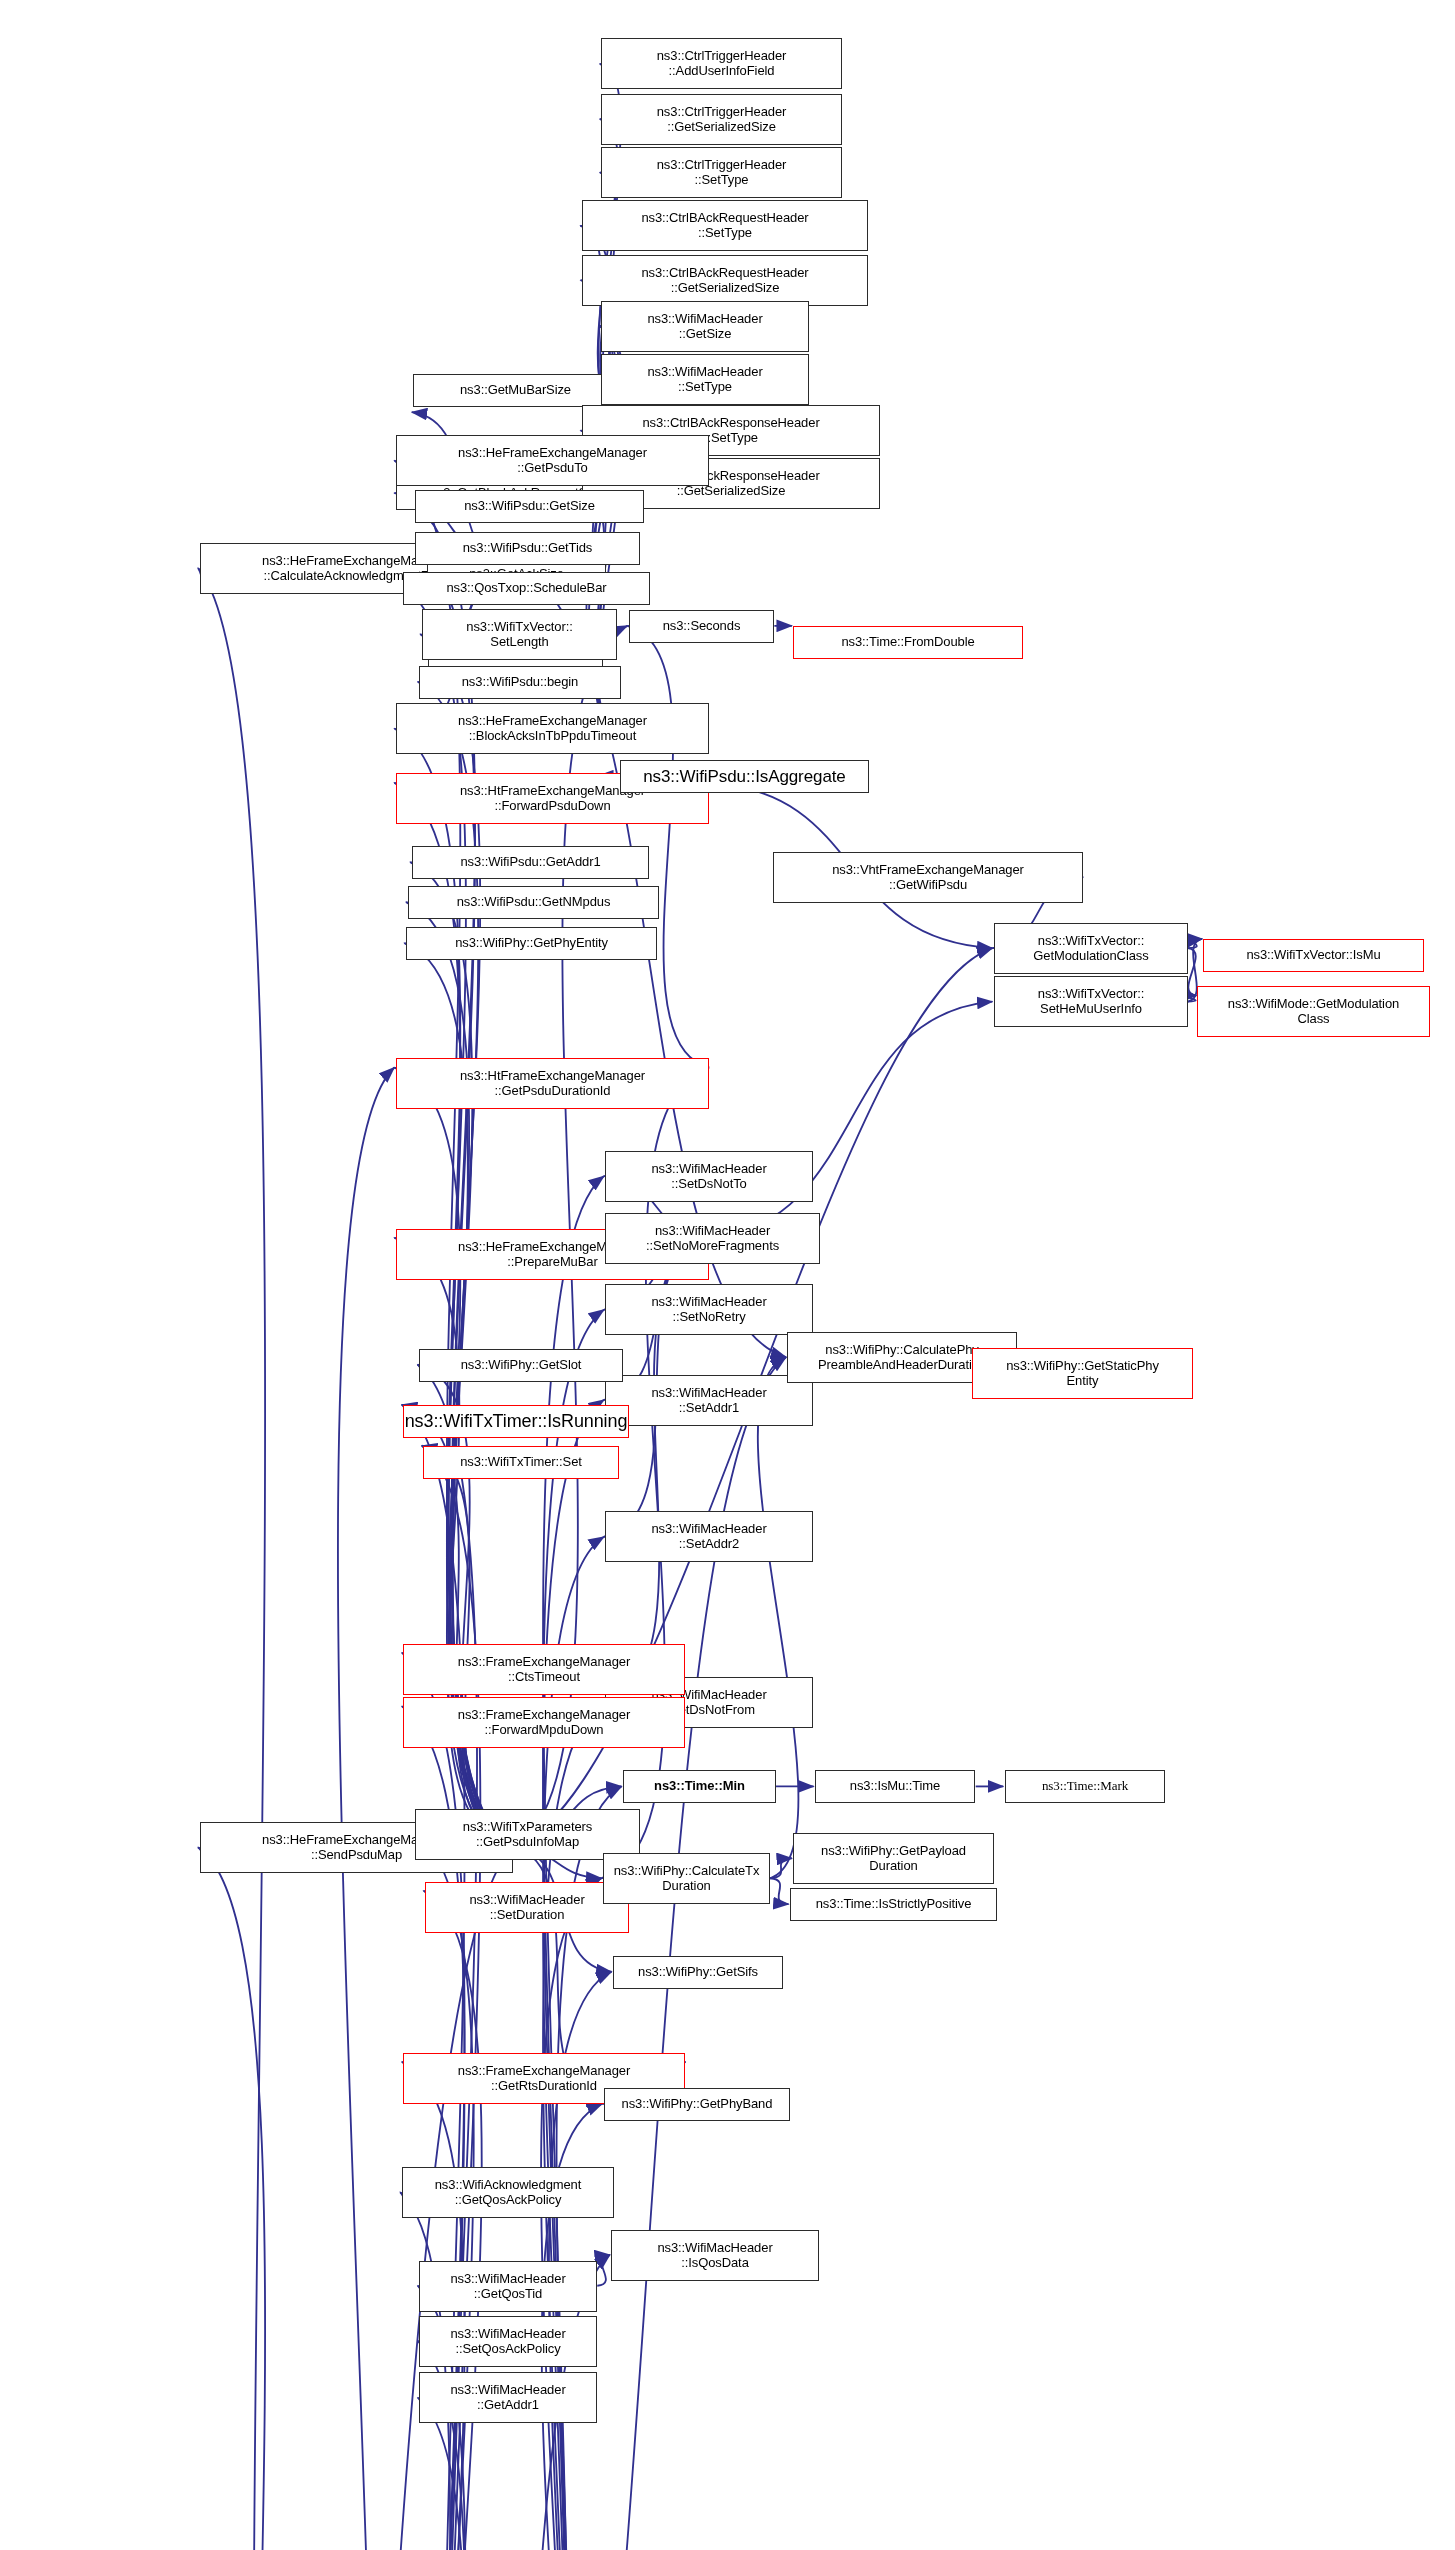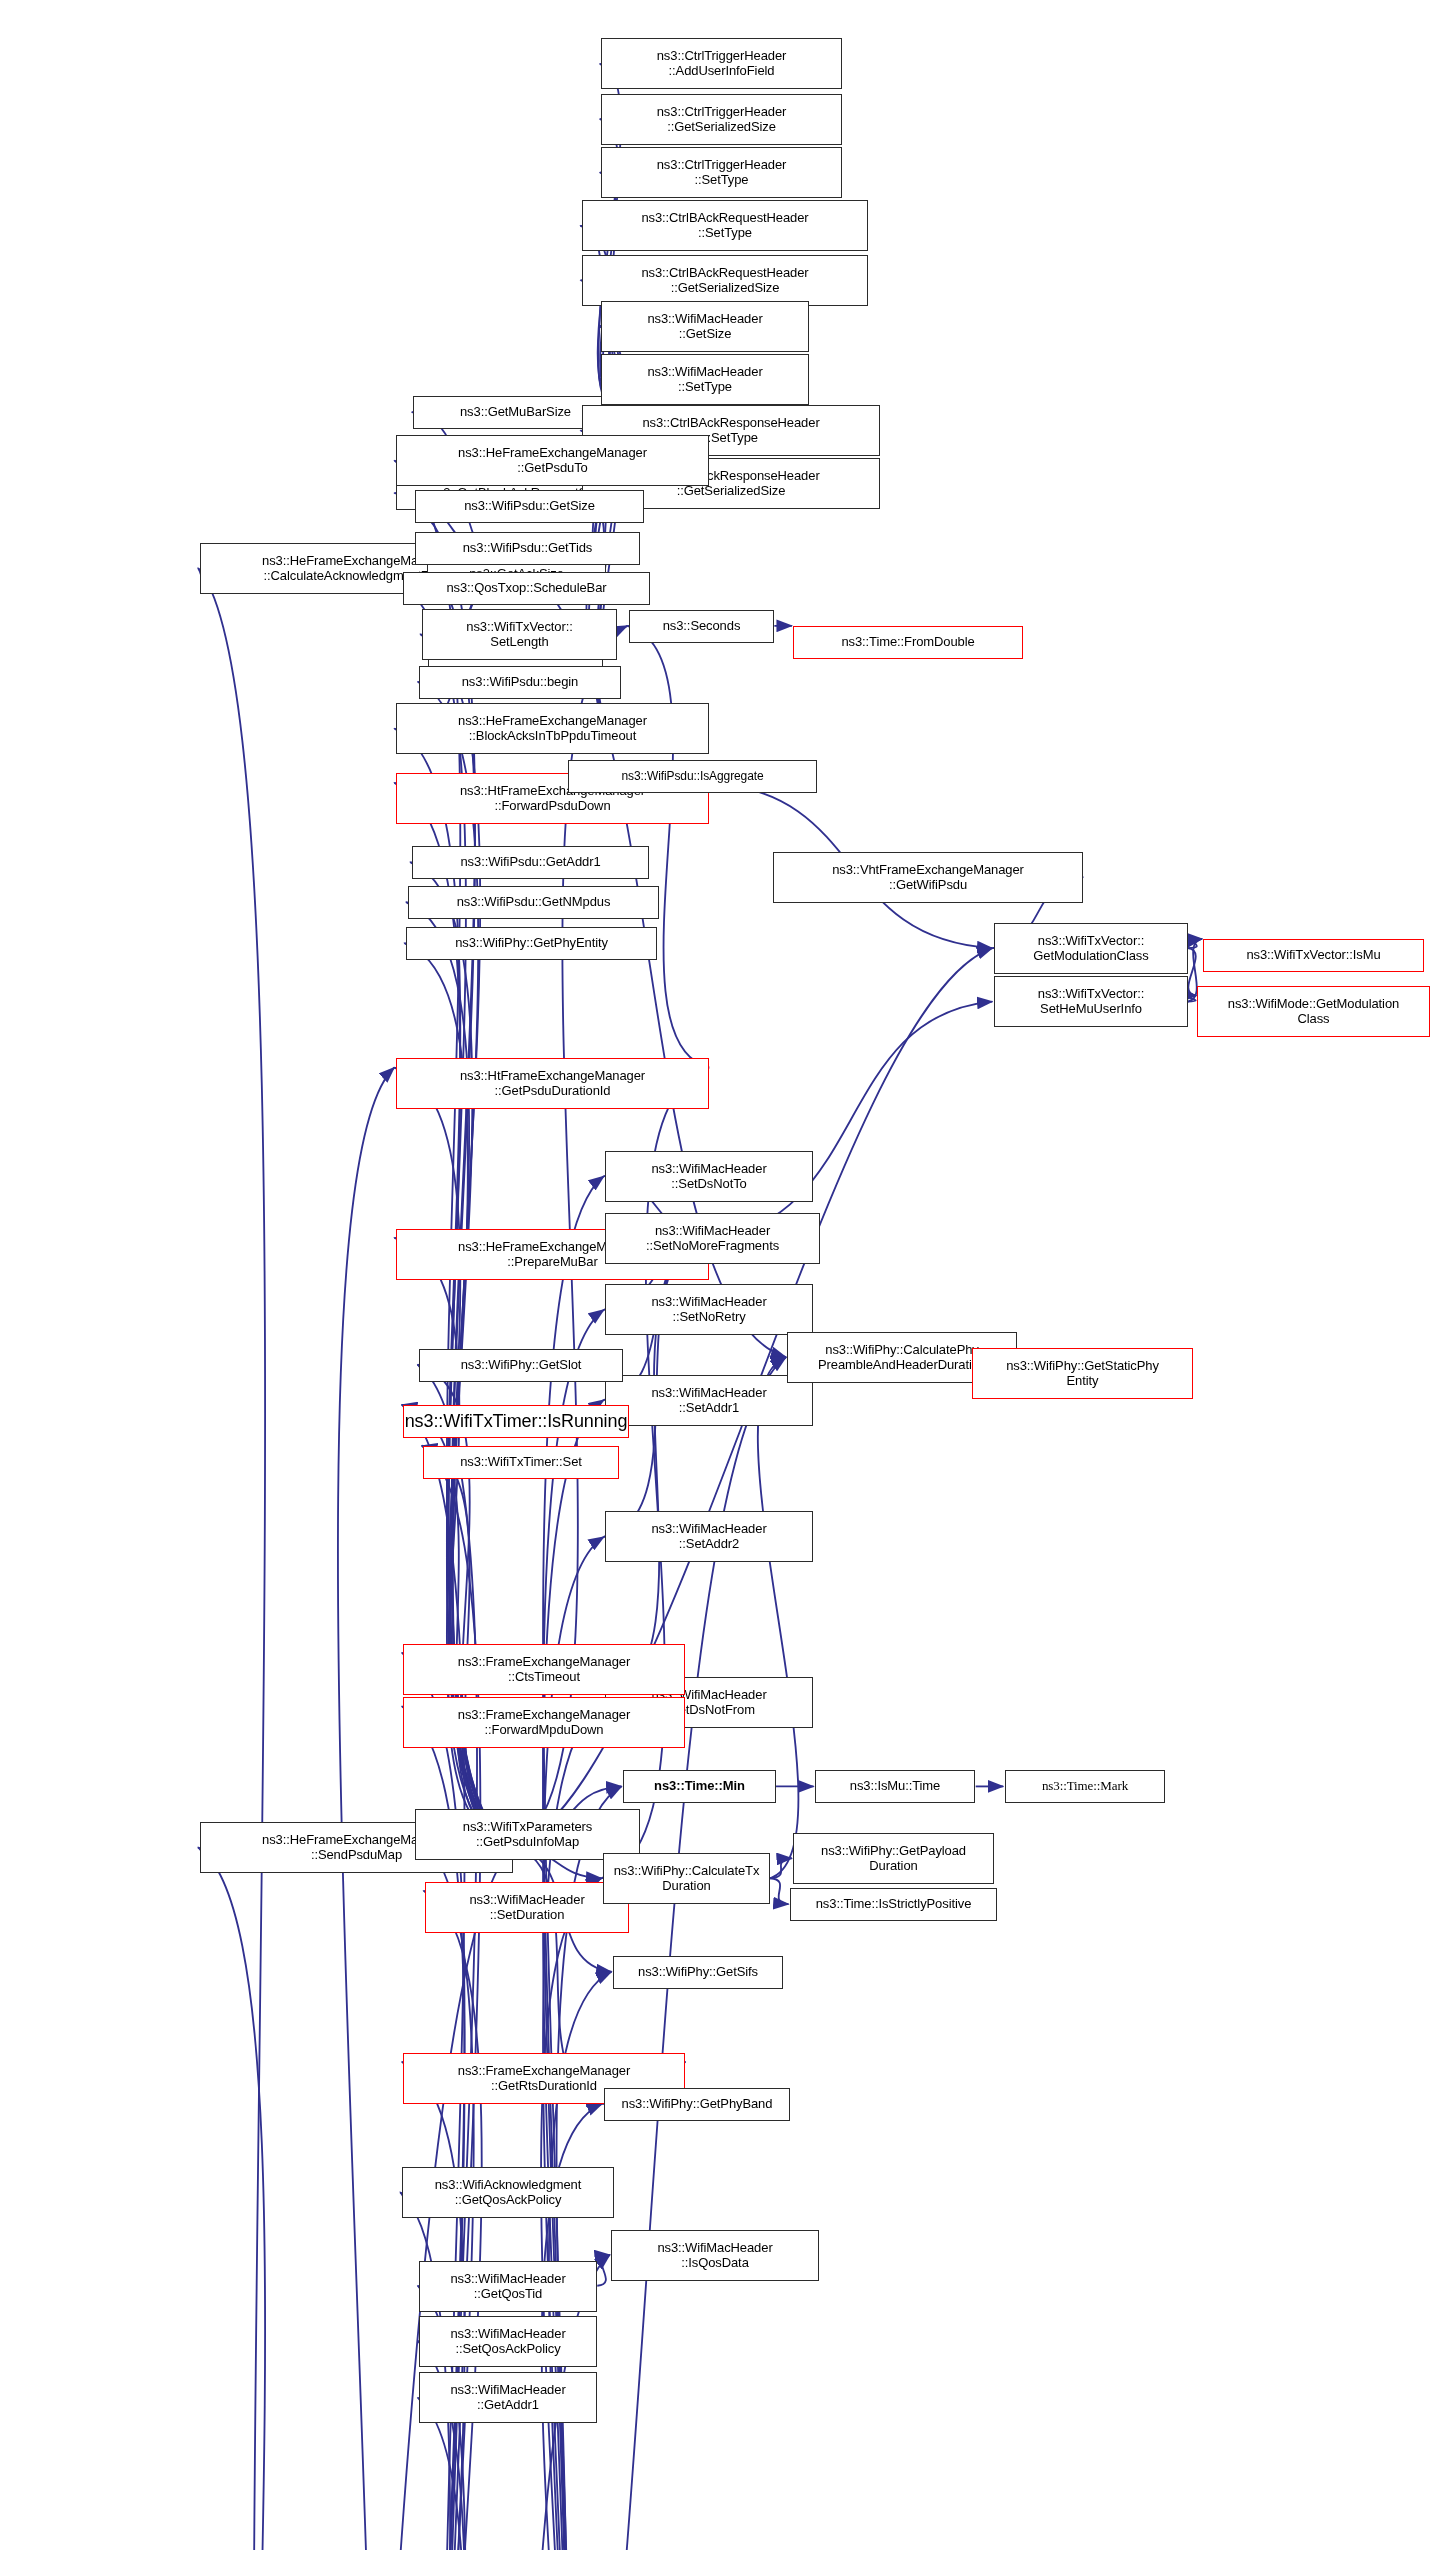--- a/index.html
+++ b/index.html
@@ -136,21 +136,21 @@
         <path d="M519,5246.5 C329,5099.92 690,2950.08 500,2803.5" marker-end="url(#ah)"></path>
         <path d="M519,5246.5 C329,5104 690,3014 500,2871.5" marker-end="url(#ah)"></path>
         <path d="M715,2737.5 C743,2735.28 702,2702.72 730,2700.5" marker-end="url(#ah)"></path>
       </g>
   </svg>
   <div id="nodes">
       <div class="node" style="left: 200px; top: 543px; width: 313px; height: 51px; font-size: 13px;"><span class="lbl">ns3::HeFrameExchangeManager
 ::CalculateAcknowledgmentTime</span></div>
       <div class="node" style="left: 200px; top: 1822px; width: 313px; height: 51px; font-size: 13px;"><span class="lbl">ns3::HeFrameExchangeManager
 ::SendPsduMap</span></div>
-      <div class="node" style="left: 413px; top: 396px; width: 205px; height: 33px; font-size: 13px;"><span class="lbl">ns3::GetMuBarSize</span></div>
+      <div class="node" style="left: 413px; top: 374px; width: 205px; height: 33px; font-size: 13px;"><span class="lbl">ns3::GetMuBarSize</span></div>
       <div class="node" style="left: 396px; top: 477px; width: 241px; height: 33px; font-size: 13px;"><span class="lbl">ns3::GetBlockAckRequestSize</span></div>
       <div class="node" style="left: 427px; top: 558px; width: 179px; height: 33px; font-size: 13px;"><span class="lbl">ns3::GetAckSize</span></div>
       <div class="node" style="left: 428px; top: 639px; width: 175px; height: 33px; font-size: 13px;"><span class="lbl">ns3::GetRtsSize</span></div>
       <div class="node" style="left: 409px; top: 721px; width: 211px; height: 33px; font-size: 13px;"><span class="lbl">ns3::GetBlockAckSize</span></div>
       <div class="node" style="left: 601px; top: 38px; width: 241px; height: 51px; font-size: 13px;"><span class="lbl">ns3::CtrlTriggerHeader
 ::AddUserInfoField</span></div>
       <div class="node" style="left: 601px; top: 94px; width: 241px; height: 51px; font-size: 13px;"><span class="lbl">ns3::CtrlTriggerHeader
 ::GetSerializedSize</span></div>
       <div class="node" style="left: 601px; top: 147px; width: 241px; height: 51px; font-size: 13px;"><span class="lbl">ns3::CtrlTriggerHeader
 ::SetType</span></div>
@@ -178,21 +178,21 @@
 ::BlockAcksInTbPpduTimeout</span></div>
       <div class="node red" style="left: 396px; top: 757px; width: 313px; height: 51px; font-size: 13px;"><span class="lbl">ns3::HtFrameExchangeManager
 ::ForwardPsduDown</span></div>
       <div class="node" style="left: 412px; top: 846px; width: 237px; height: 33px; font-size: 13px;"><span class="lbl">ns3::WifiPsdu::GetAddr1</span></div>
       <div class="node" style="left: 408px; top: 886px; width: 251px; height: 33px; font-size: 13px;"><span class="lbl">ns3::WifiPsdu::GetNMpdus</span></div>
       <div class="node" style="left: 406px; top: 927px; width: 251px; height: 33px; font-size: 13px;"><span class="lbl">ns3::WifiPhy::GetPhyEntity</span></div>
       <div class="node red" style="left: 396px; top: 1042px; width: 313px; height: 51px; font-size: 13px;"><span class="lbl">ns3::HtFrameExchangeManager
 ::GetPsduDurationId</span></div>
       <div class="node" style="left: 629px; top: 610px; width: 145px; height: 33px; font-size: 13px;"><span class="lbl">ns3::Seconds</span></div>
       <div class="node red" style="left: 793px; top: 610px; width: 230px; height: 33px; font-size: 13px;"><span class="lbl">ns3::Time::FromDouble</span></div>
-      <div class="node" style="left: 568px; top: 760px; width: 249px; height: 33px; font-size: 12px;"><span class="lbl">ns3::WifiPsdu::IsAggregate</span></div>
+      <div class="node" style="left: 620px; top: 760px; width: 249px; height: 33px; font-size: 17px;"><span class="lbl">ns3::WifiPsdu::IsAggregate</span></div>
       <div class="node" style="left: 773px; top: 852px; width: 310px; height: 51px; font-size: 13px;"><span class="lbl">ns3::VhtFrameExchangeManager
 ::GetWifiPsdu</span></div>
       <div class="node" style="left: 994px; top: 923px; width: 194px; height: 51px; font-size: 13px;"><span class="lbl">ns3::WifiTxVector::
 GetModulationClass</span></div>
       <div class="node" style="left: 994px; top: 976px; width: 194px; height: 51px; font-size: 13px;"><span class="lbl">ns3::WifiTxVector::
 SetHeMuUserInfo</span></div>
       <div class="node red" style="left: 1203px; top: 923px; width: 221px; height: 33px; font-size: 13px;"><span class="lbl">ns3::WifiTxVector::IsMu</span></div>
       <div class="node red" style="left: 1197px; top: 970px; width: 233px; height: 51px; font-size: 13px;"><span class="lbl">ns3::WifiMode::GetModulation
 Class</span></div>
       <div class="node red" style="left: 396px; top: 1213px; width: 313px; height: 51px; font-size: 13px;"><span class="lbl">ns3::HeFrameExchangeManager

